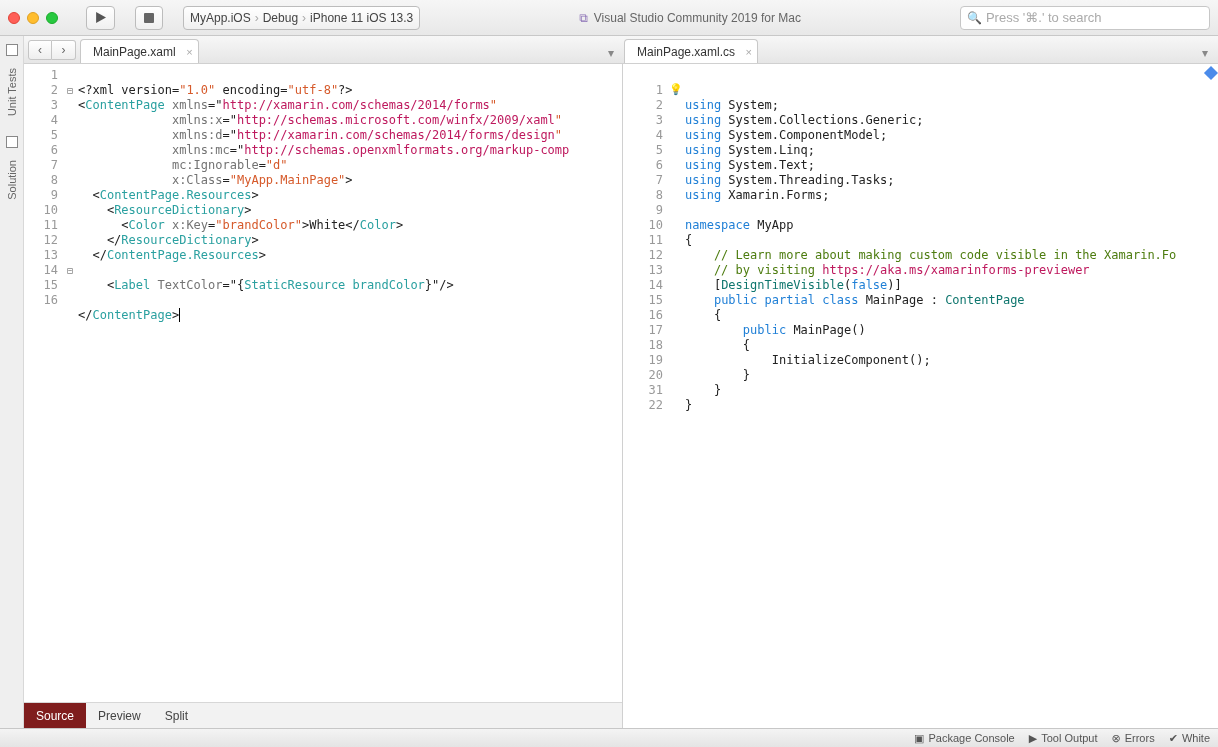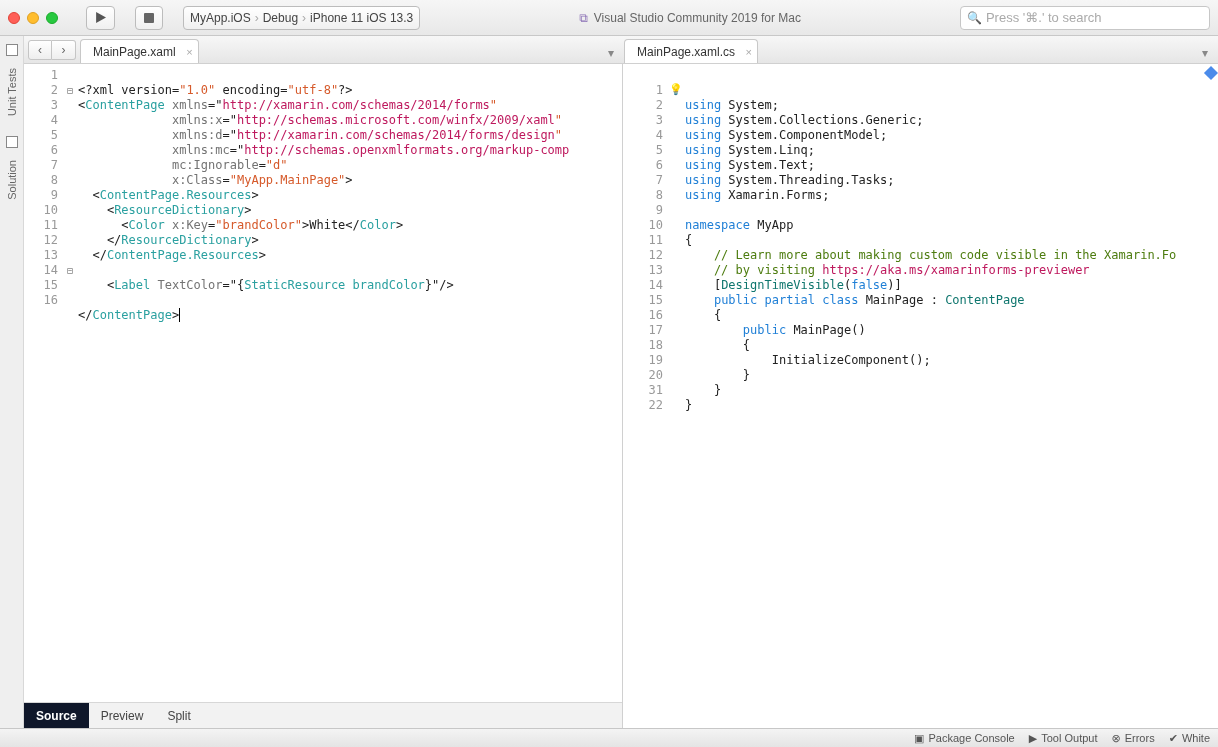--- a/index.html
+++ b/index.html
@@ -49,21 +49,21 @@
 .kw { color:#1f7fd6; }
 .type { color:#0f766e; }
 .str { color:#d65a2b; }
 .lnk { color:#be185d; }
 .tag { color:#2aa0a0; }
 .attr { color:#737373; }
 .comm { color:#4d7c0f; }
 .cursor { display:inline-block; width:1px; height:14px; background:#000; vertical-align:text-bottom; }
 .pane .bottom-tabs { position:absolute; left:0; bottom:0; height:26px; background:#f2f2f2; border-top:1px solid #d7d7d7; width:100%; display:flex; align-items:center; }
 .pane .bottom-tabs .bt { padding:0 12px; height:100%; display:flex; align-items:center; font-size:12px; color:#444; cursor:pointer; }
-.pane .bottom-tabs .bt.active { background:#0f172a; color:#fff;font-weight:bold; }
+.pane .bottom-tabs .bt.active { background:#7f1d1d; color:#fff; }
 
 
 .status { position:absolute; left:0; right:0; bottom:0; height:19px; background:linear-gradient(#f4f4f4,#e4e4e4); border-top:1px solid #c7c7c7; display:flex; align-items:center; justify-content:flex-end; padding:0 8px; gap:14px; font-size:11px; color:#555; }
 .status .st { display:flex; align-items:center; gap:4px; }
 
 .lightbulb { position:absolute; left:48px; top:4px; font-size:11px; }
 .blue-sq { position:absolute; right:2px; top:4px; width:10px; height:10px; background:#4b8bea; transform:rotate(45deg); }
 </style>
 </head>
 <body>

